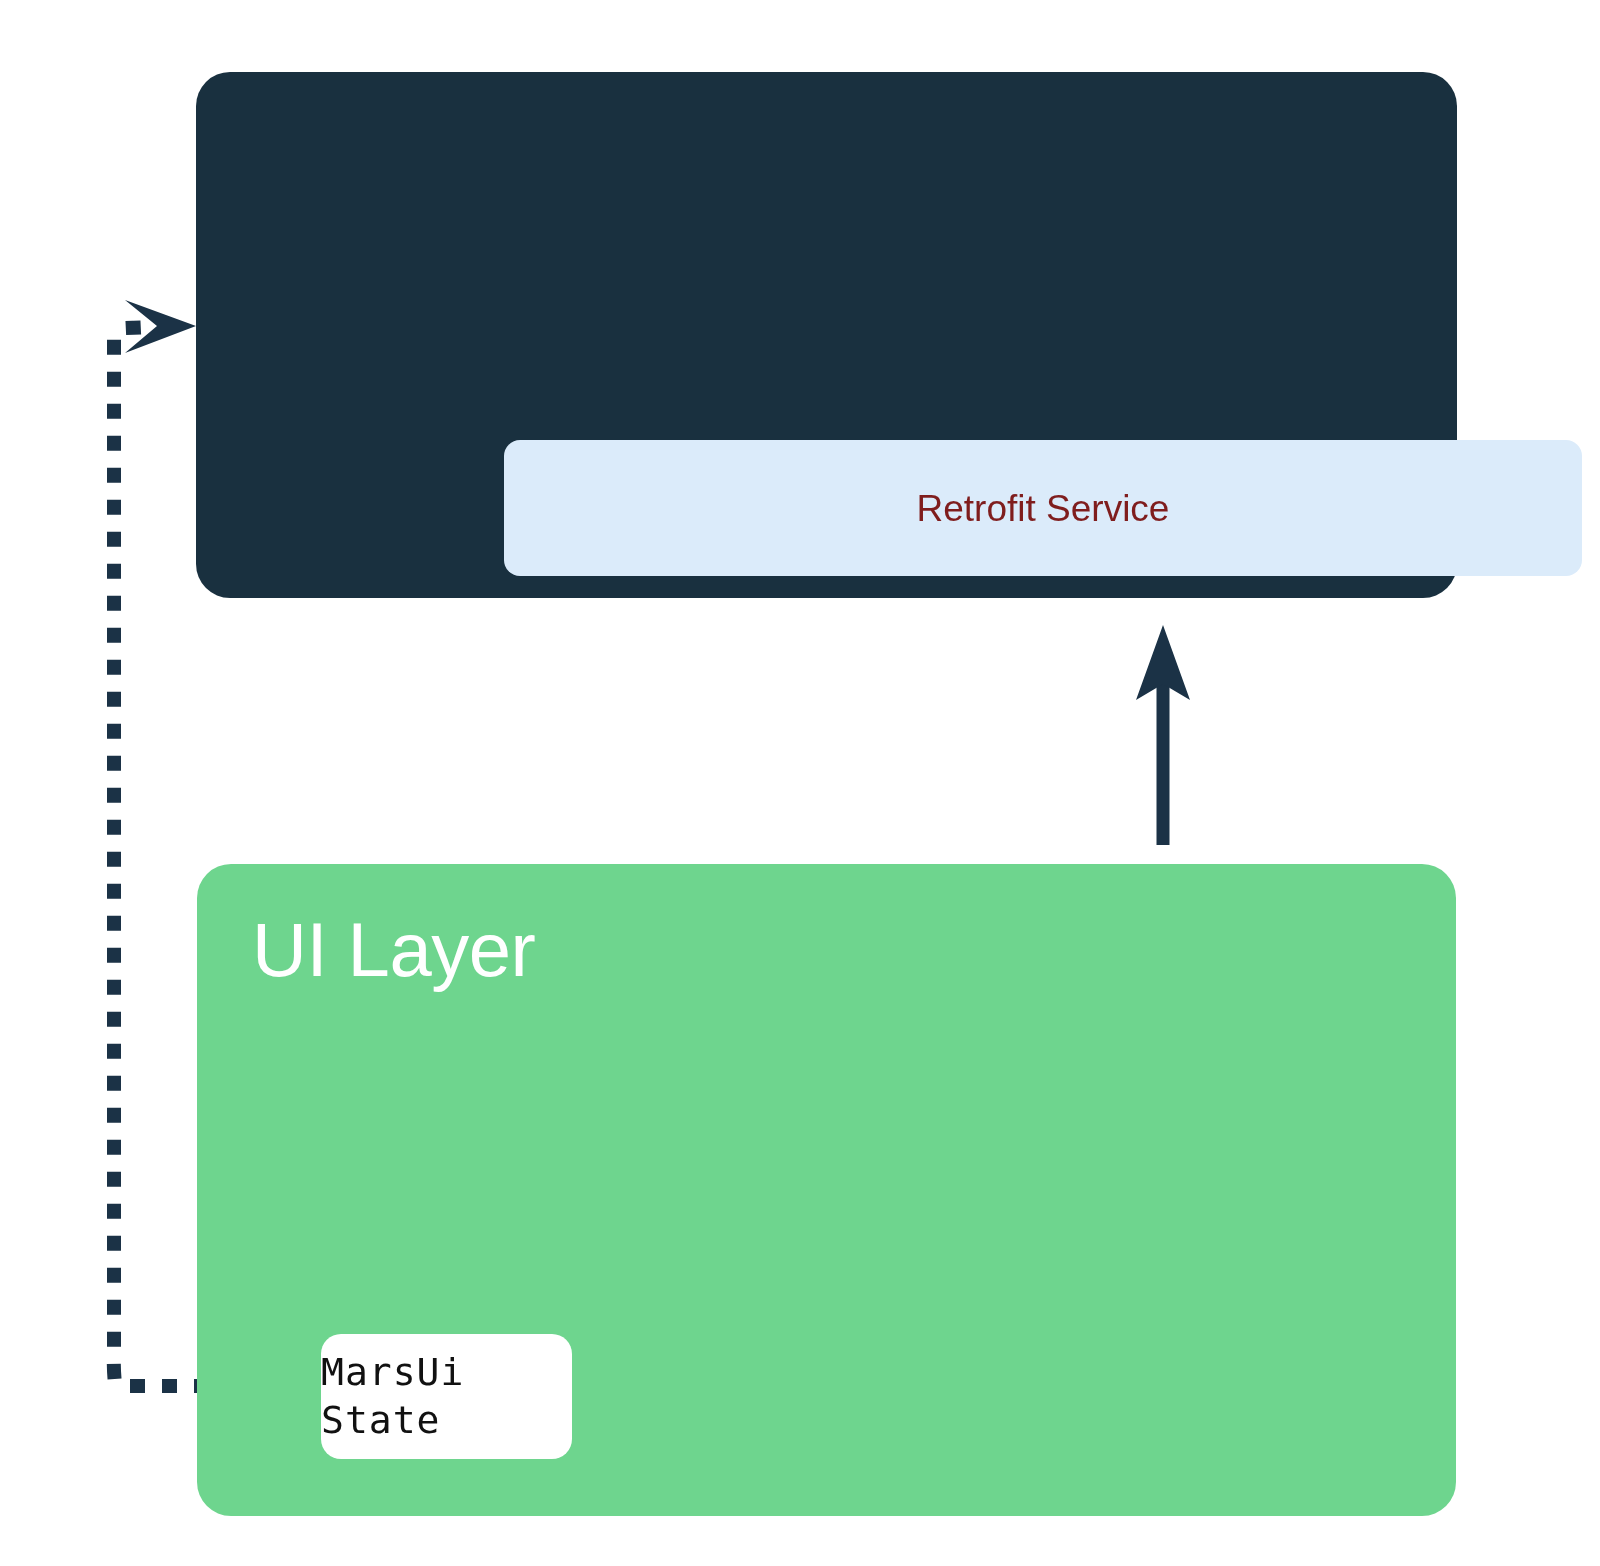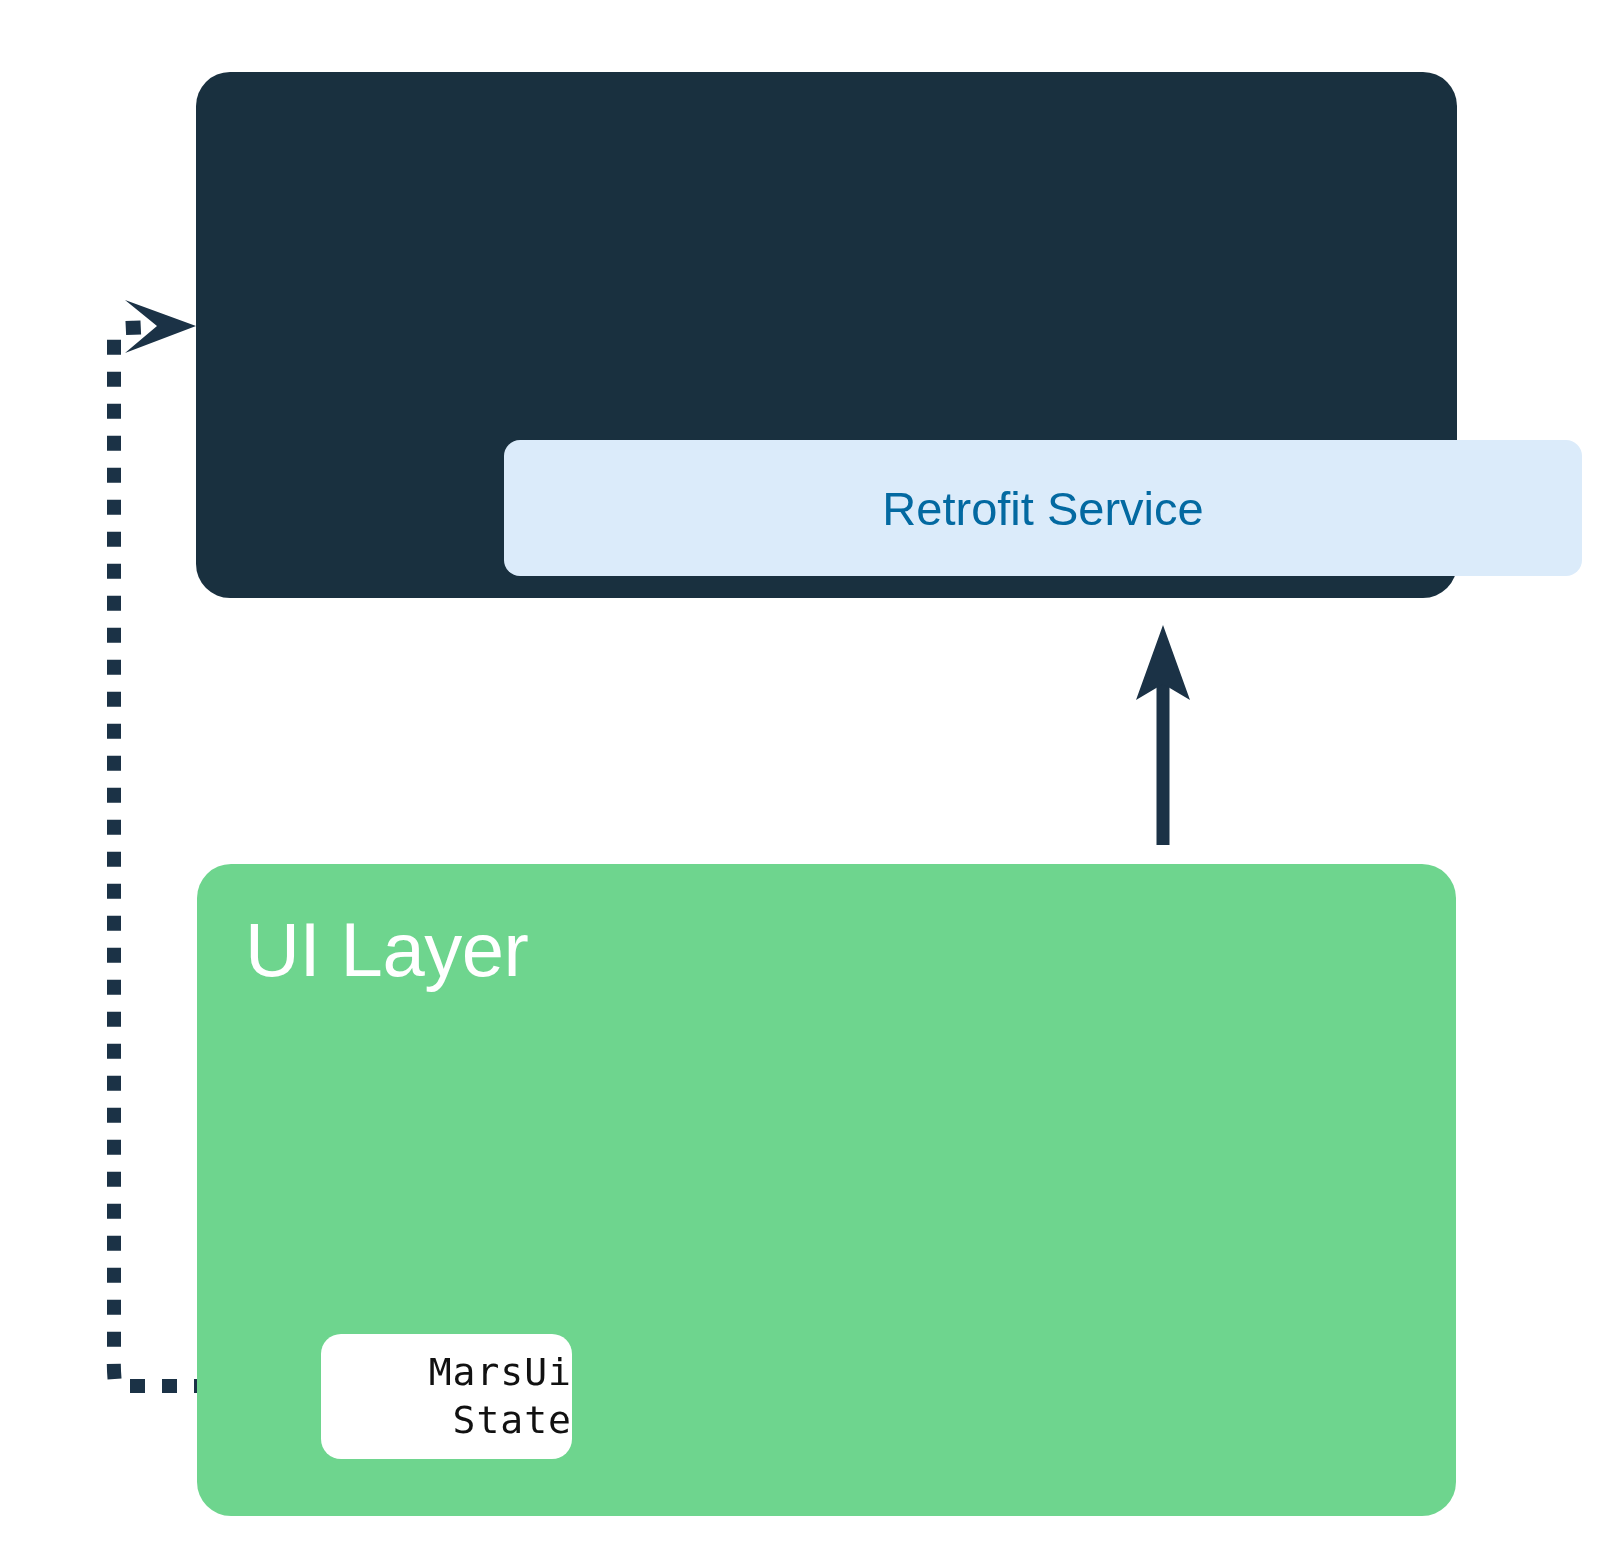--- a/index.html
+++ b/index.html
@@ -42,31 +42,31 @@
   .layer-title {
     position: absolute;
     color: #ffffff;
     font-size: 76px;
     font-weight: 400;
     letter-spacing: -0.5px;
     line-height: 1;
     white-space: nowrap;
   }
   #data-layer-title { left: 100px; top: 54px; }
-  #ui-layer-title   { left: 48px;  top: 48px; }
+  #ui-layer-title   { left: 55px;  top: 48px; }
 
   .inner-box {
     position: absolute;
     box-sizing: border-box;
     border-radius: 16px;
     display: flex;
     align-items: center;
     justify-content: center;
-    color: #0369a1;
-    font-size: 47px;
+    color: #7f1d1d;
+    font-size: 37px;
     font-weight: 400;
     line-height: 1;
     white-space: nowrap;
   }
   #retrofit-service-box {
     left: 308px;
     top: 368px;
     width: 1078px;
     height: 136px;
     background: #dbebfa;
@@ -75,21 +75,21 @@
   #mars-ui-state-chip {
     position: absolute;
     left: 321px;
     top: 1334px;
     width: 251px;
     height: 125px;
     background: #ffffff;
     border-radius: 20px;
     display: flex;
     flex-direction: column;
-    align-items: flex-end;
+    align-items: flex-start;
     justify-content: center;
     font-family: "DejaVu Sans Mono", "Liberation Mono", monospace;
     font-size: 38px;
     line-height: 1.25;
     color: #111111;
     letter-spacing: 1px;
   }
 </style>
 </head>
 <body>

